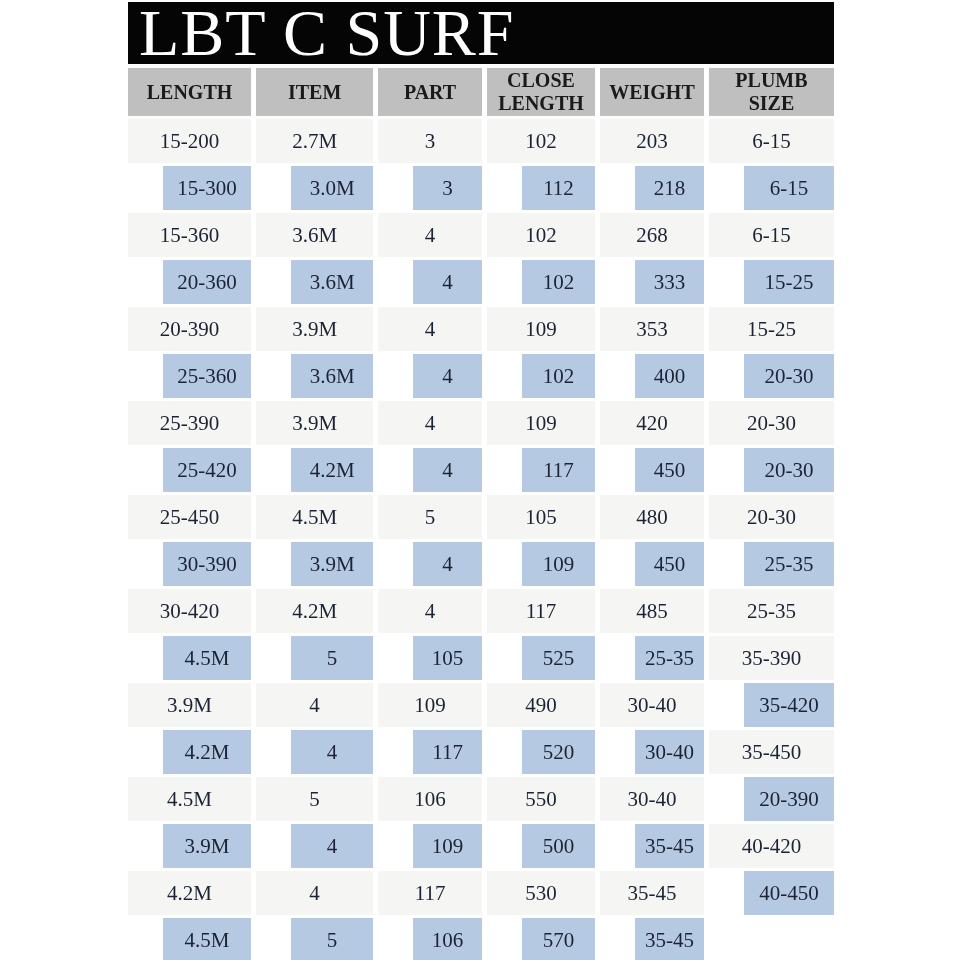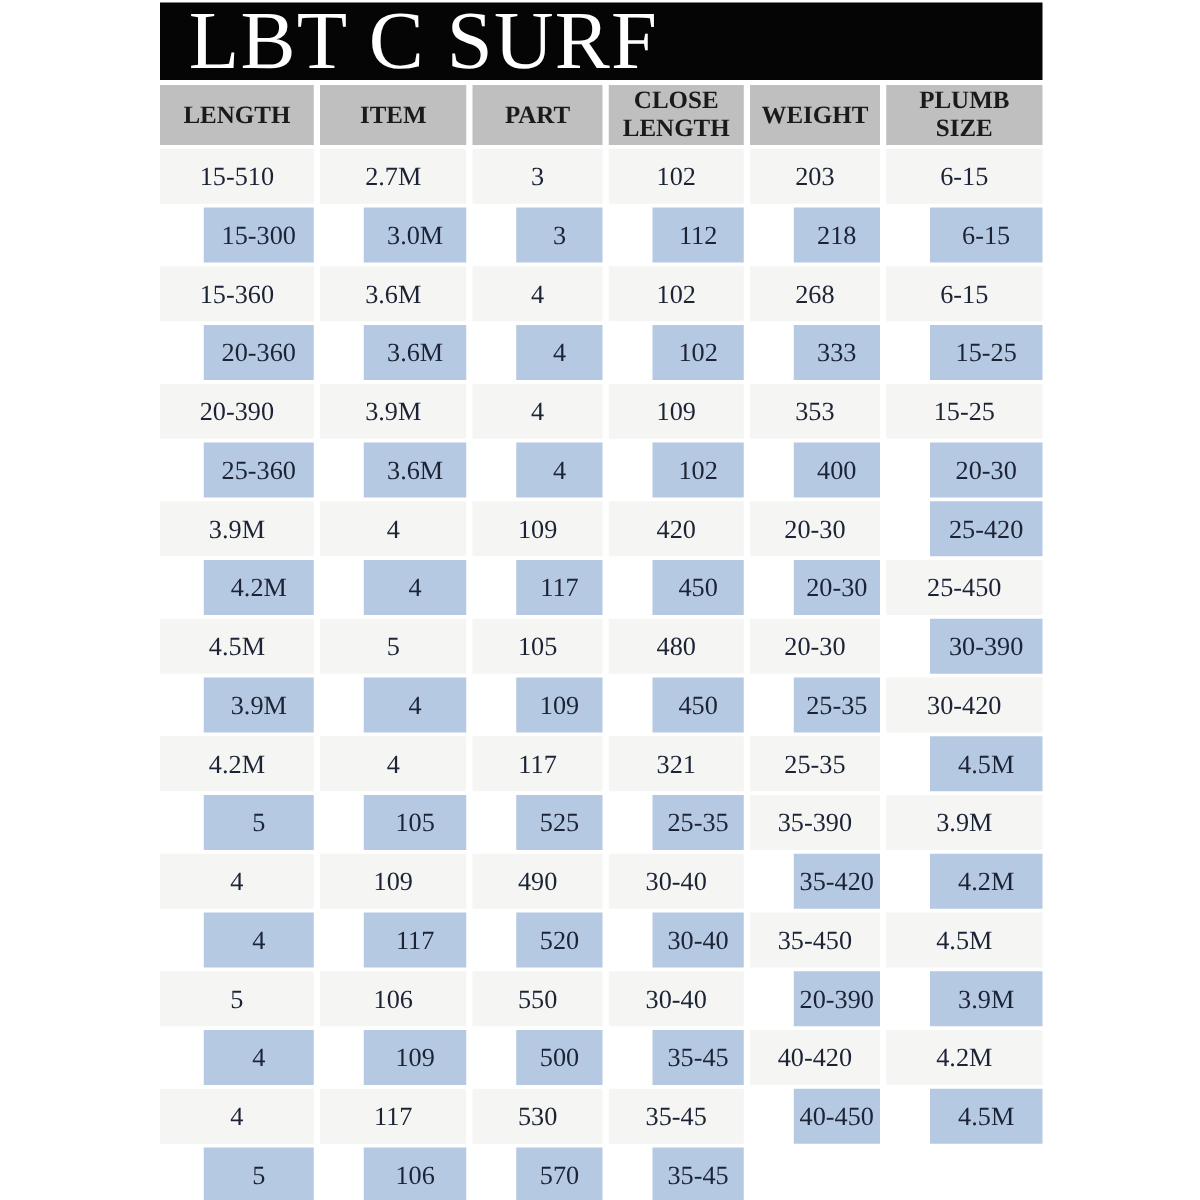--- a/index.html
+++ b/index.html
@@ -18,21 +18,21 @@
     position: absolute;
     left: 128px; top: 2px;
     width: 706px;
   }
   .title-bar {
     width: 100%;
     height: 62px;
     background: var(--title-bg, #050505);
     display: flex;
     align-items: center;
-    padding-left: 23px;
+    padding-left: 11px;
     overflow: hidden;
   }
   .title-bar span {
     color: var(--title-text, #ffffff);
     font-size: 66px;
     line-height: 62px;
     letter-spacing: 1px;
     white-space: nowrap;
   }
   .grid {
@@ -76,21 +76,21 @@
     <div class="title-bar">
       <span>LBT C SURF</span>
     </div>
     <div class="grid" id="grid">
         <div class="th">LENGTH</div>
         <div class="th">ITEM</div>
         <div class="th">PART</div>
         <div class="th">CLOSE LENGTH</div>
         <div class="th">WEIGHT</div>
         <div class="th">PLUMB SIZE</div>
-        <div class="td row-white">15-510</div>
+        <div class="td row-white">15-200</div>
         <div class="td row-white">2.7M</div>
         <div class="td row-white">3</div>
         <div class="td row-white">102</div>
         <div class="td row-white">203</div>
         <div class="td row-white">6-15</div>
         <div class="td row-blue">15-300</div>
         <div class="td row-blue">3.0M</div>
         <div class="td row-blue">3</div>
         <div class="td row-blue">112</div>
         <div class="td row-blue">218</div>
@@ -112,20 +112,21 @@
         <div class="td row-white">4</div>
         <div class="td row-white">109</div>
         <div class="td row-white">353</div>
         <div class="td row-white">15-25</div>
         <div class="td row-blue">25-360</div>
         <div class="td row-blue">3.6M</div>
         <div class="td row-blue">4</div>
         <div class="td row-blue">102</div>
         <div class="td row-blue">400</div>
         <div class="td row-blue">20-30</div>
+        <div class="td row-white">25-390</div>
         <div class="td row-white">3.9M</div>
         <div class="td row-white">4</div>
         <div class="td row-white">109</div>
         <div class="td row-white">420</div>
         <div class="td row-white">20-30</div>
         <div class="td row-blue">25-420</div>
         <div class="td row-blue">4.2M</div>
         <div class="td row-blue">4</div>
         <div class="td row-blue">117</div>
         <div class="td row-blue">450</div>
@@ -139,21 +140,21 @@
         <div class="td row-blue">30-390</div>
         <div class="td row-blue">3.9M</div>
         <div class="td row-blue">4</div>
         <div class="td row-blue">109</div>
         <div class="td row-blue">450</div>
         <div class="td row-blue">25-35</div>
         <div class="td row-white">30-420</div>
         <div class="td row-white">4.2M</div>
         <div class="td row-white">4</div>
         <div class="td row-white">117</div>
-        <div class="td row-white">321</div>
+        <div class="td row-white">485</div>
         <div class="td row-white">25-35</div>
         <div class="td row-blue">4.5M</div>
         <div class="td row-blue">5</div>
         <div class="td row-blue">105</div>
         <div class="td row-blue">525</div>
         <div class="td row-blue">25-35</div>
         <div class="td row-white">35-390</div>
         <div class="td row-white">3.9M</div>
         <div class="td row-white">4</div>
         <div class="td row-white">109</div>

